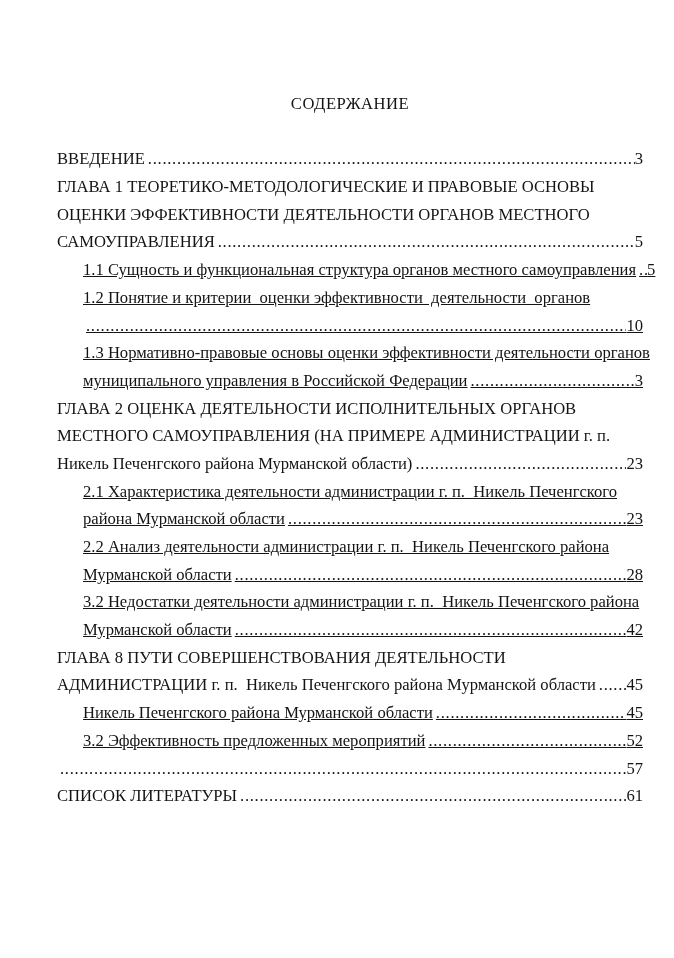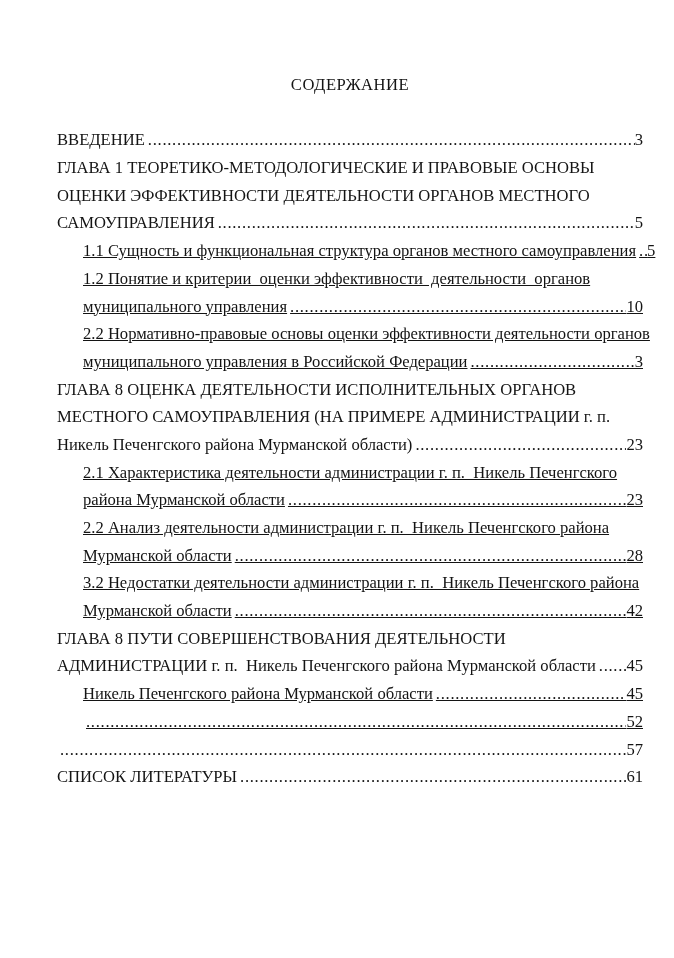--- a/index.html
+++ b/index.html
@@ -6,21 +6,21 @@
     margin: 0;
     padding: 0;
     background: #ffffff;
   }
   .page {
     position: relative;
     width: 674px;
     height: 958px;
     box-sizing: border-box;
     background: #ffffff;
-    padding: 71px 31px 0 57px;
+    padding: 90px 31px 0 57px;
     font-family: "Liberation Serif", "DejaVu Serif", serif;
     font-size: 16.6px;
     color: #141414;
     overflow: hidden;
   }
   .title {
     margin: 0 0 27.7px 0;
     font-size: 16.6px;
     font-weight: 400;
     text-align: center;
@@ -86,35 +86,34 @@
       <div class="row ind">
     <span class="txt">1.1 Сущность и функциональная структура органов местного самоуправления</span>
     <span class="leader" aria-hidden="true">............................................................................................................................................................................................................................</span>
     <span class="pg">5</span>
   </div>
       <div class="row ind">
     <span class="txt">1.2 Понятие и критерии  оценки эффективности  деятельности  органов</span>
 
   </div>
       <div class="row ind">
-    <span class="txt">муниципального управления</span>
     <span class="leader" aria-hidden="true">............................................................................................................................................................................................................................</span>
     <span class="pg">10</span>
   </div>
       <div class="row ind">
-    <span class="txt">2.2 Нормативно-правовые основы оценки эффективности деятельности органов</span>
+    <span class="txt">1.3 Нормативно-правовые основы оценки эффективности деятельности органов</span>
 
   </div>
       <div class="row ind">
     <span class="txt">муниципального управления в Российской Федерации</span>
     <span class="leader" aria-hidden="true">............................................................................................................................................................................................................................</span>
     <span class="pg">3</span>
   </div>
       <div class="row">
-    <span class="txt">ГЛАВА 8 ОЦЕНКА ДЕЯТЕЛЬНОСТИ ИСПОЛНИТЕЛЬНЫХ ОРГАНОВ</span>
+    <span class="txt">ГЛАВА 2 ОЦЕНКА ДЕЯТЕЛЬНОСТИ ИСПОЛНИТЕЛЬНЫХ ОРГАНОВ</span>
 
   </div>
       <div class="row">
     <span class="txt">МЕСТНОГО САМОУПРАВЛЕНИЯ (НА ПРИМЕРЕ АДМИНИСТРАЦИИ г. п.</span>
 
   </div>
       <div class="row">
     <span class="txt">Никель Печенгского района Мурманской области)</span>
     <span class="leader" aria-hidden="true">............................................................................................................................................................................................................................</span>
     <span class="pg">23</span>
@@ -154,20 +153,21 @@
     <span class="txt">АДМИНИСТРАЦИИ г. п.  Никель Печенгского района Мурманской области</span>
     <span class="leader" aria-hidden="true">............................................................................................................................................................................................................................</span>
     <span class="pg">45</span>
   </div>
       <div class="row ind">
     <span class="txt">Никель Печенгского района Мурманской области</span>
     <span class="leader" aria-hidden="true">............................................................................................................................................................................................................................</span>
     <span class="pg">45</span>
   </div>
       <div class="row ind">
+    <span class="txt">3.2 Эффективность предложенных мероприятий</span>
     <span class="leader" aria-hidden="true">............................................................................................................................................................................................................................</span>
     <span class="pg">52</span>
   </div>
       <div class="row">
     <span class="leader" aria-hidden="true">............................................................................................................................................................................................................................</span>
     <span class="pg">57</span>
   </div>
       <div class="row">
     <span class="txt">СПИСОК ЛИТЕРАТУРЫ</span>
     <span class="leader" aria-hidden="true">............................................................................................................................................................................................................................</span>

